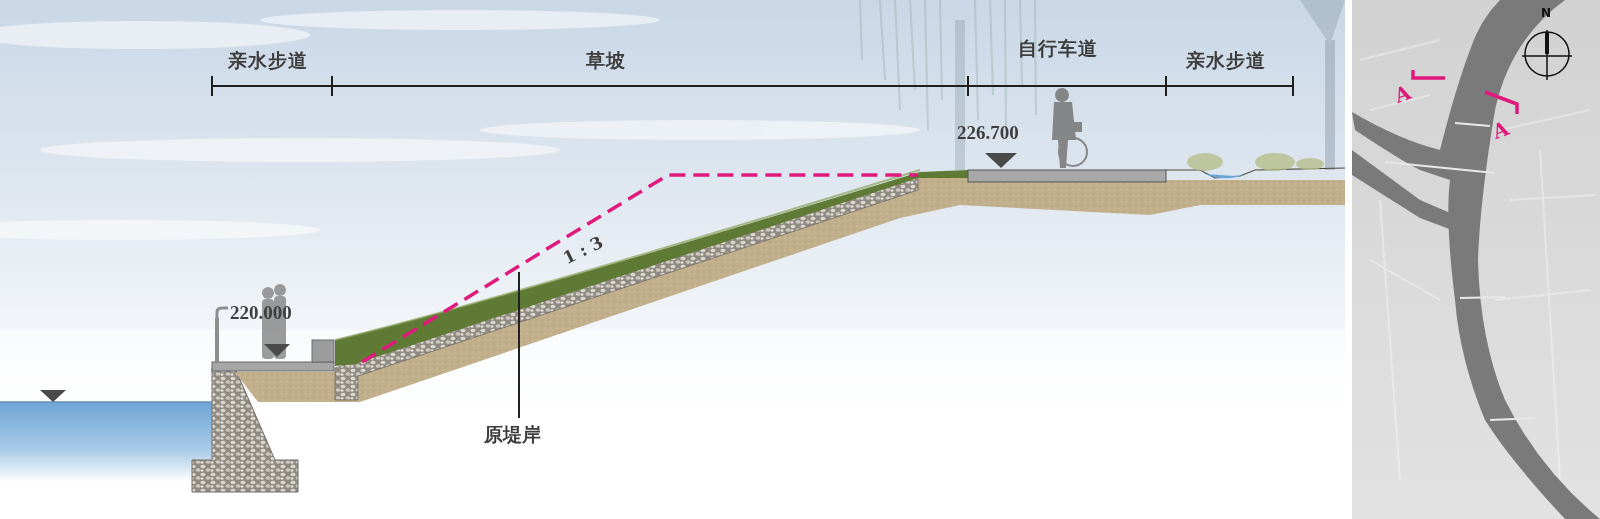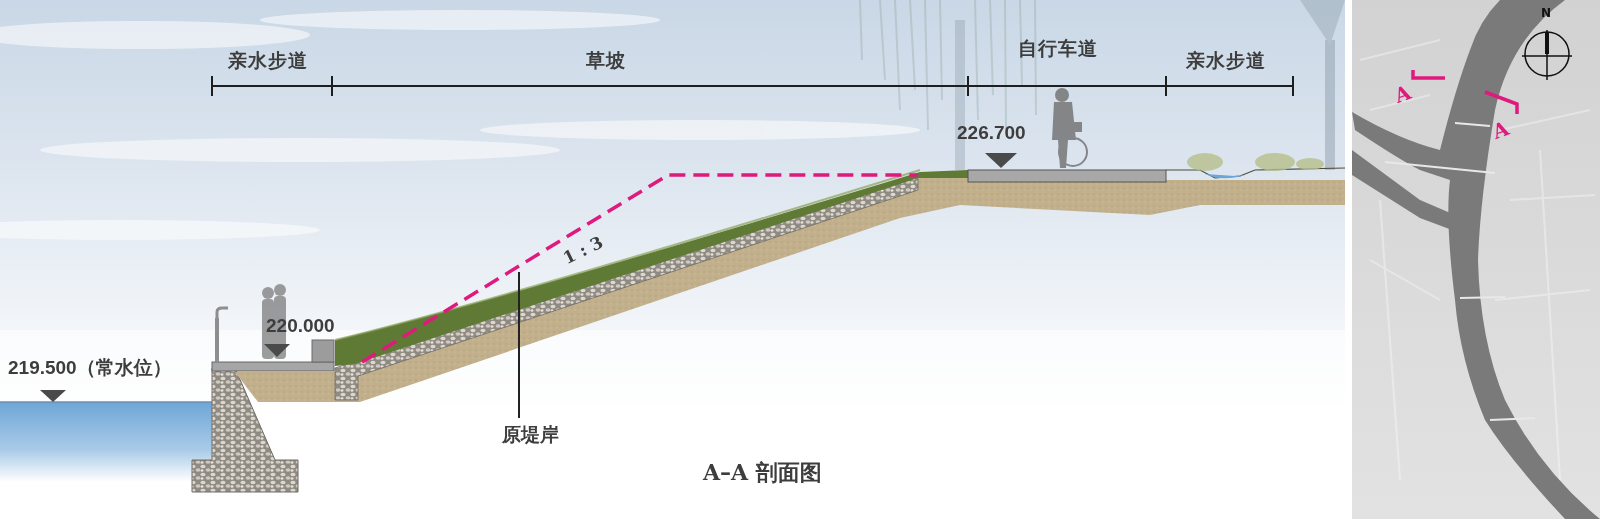--- a/index.html
+++ b/index.html
@@ -1,21 +1,21 @@
 <!DOCTYPE html>
 <html><head>
 <meta charset="utf-8">
 <style>
   html, body { margin: 0; padding: 0; }
   body { width: 1600px; height: 519px; overflow: hidden; background: #ffffff; font-family: "DejaVu Sans", sans-serif; }
   #stage { position: relative; width: 1600px; height: 519px; }
   svg { position: absolute; left: 0; top: 0; }
   .lbl { position: absolute; color: #3d3d3d; font-weight: bold; white-space: nowrap; }
   .zone { font-family: Liberation Mono, monospace; font-size: 19px; letter-spacing: 1px; }
-  .elev { font-family: Liberation Sans, sans-serif; font-size: 19px; }
+  .elev { font-family: Liberation Serif, serif; font-size: 19px; }
   .title { font-family: "DejaVu Serif", serif; font-size: 22px; }
   .anno { font-family: "DejaVu Sans", sans-serif; font-size: 19px; }
   .slope { font-family: "DejaVu Serif", serif; font-size: 17px; transform: rotate(-26deg); }
 </style>
 </head>
 <body>
 
 <div id="stage">
 
   <svg width="1600" height="519" viewBox="0 0 1600 519">
@@ -179,25 +179,23 @@
       <path d="M1413 70 L1413 78 L1445 78" stroke="#e0197d" stroke-width="3.5" fill="none"></path>
       <path d="M1485 92 L1517 104 L1517 114" stroke="#e0197d" stroke-width="3.5" fill="none"></path>
     </g>
   </svg>
 
   <div class="lbl zone" style="left:228px; top:48px;">亲水步道</div>
   <div class="lbl zone" style="left:586px; top:48px;">草坡</div>
   <div class="lbl zone" style="left:1018px; top:36px;">自行车道</div>
   <div class="lbl zone" style="left:1186px; top:48px;">亲水步道</div>
 
-  <div class="lbl elev" style="left:8px; top:355px;">219.500（常水位）</div>
-  <div class="lbl elev" style="left:230px; top:315px;margin-left:36px;">220.000</div>
+  <div class="lbl elev" style="left:230px; top:302px;">220.000</div>
   <div class="lbl elev" style="left:957px; top:122px;">226.700</div>
 
   <div class="lbl slope" style="left:562px; top:240px;">1 : 3</div>
-  <div class="lbl anno" style="left:484px; top:422px;margin-left:18px;">原堤岸</div>
-
-  <div class="lbl title" style="left:703px; top:458px;">A–A 剖面图</div>
+  <div class="lbl anno" style="left:484px; top:422px;">原堤岸</div>
+
 
   <div class="lbl" style="left:1541px; top:6px; font-size:12px; color:#111; font-family:'DejaVu Sans',sans-serif;">N</div>
   <div class="lbl" style="left:1395px; top:82px; font-size:20px; color:#e0197d; font-family:'DejaVu Serif',serif; transform:rotate(-20deg);">A</div>
   <div class="lbl" style="left:1493px; top:118px; font-size:20px; color:#e0197d; font-family:'DejaVu Serif',serif; transform:rotate(-20deg);">A</div>
 </div>
 
 </body></html>

